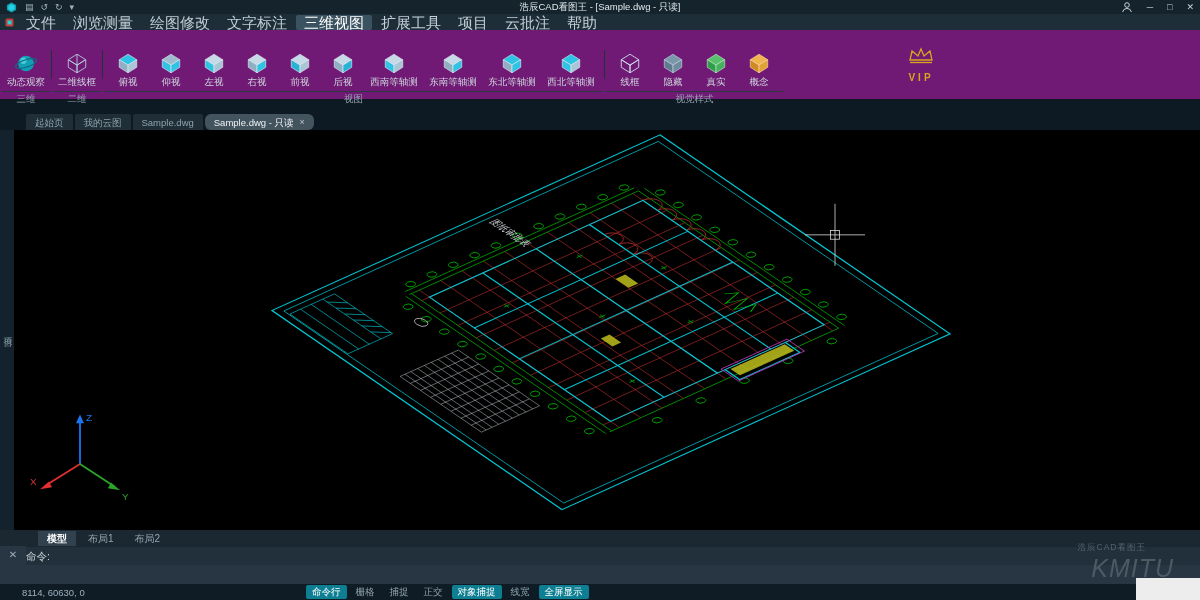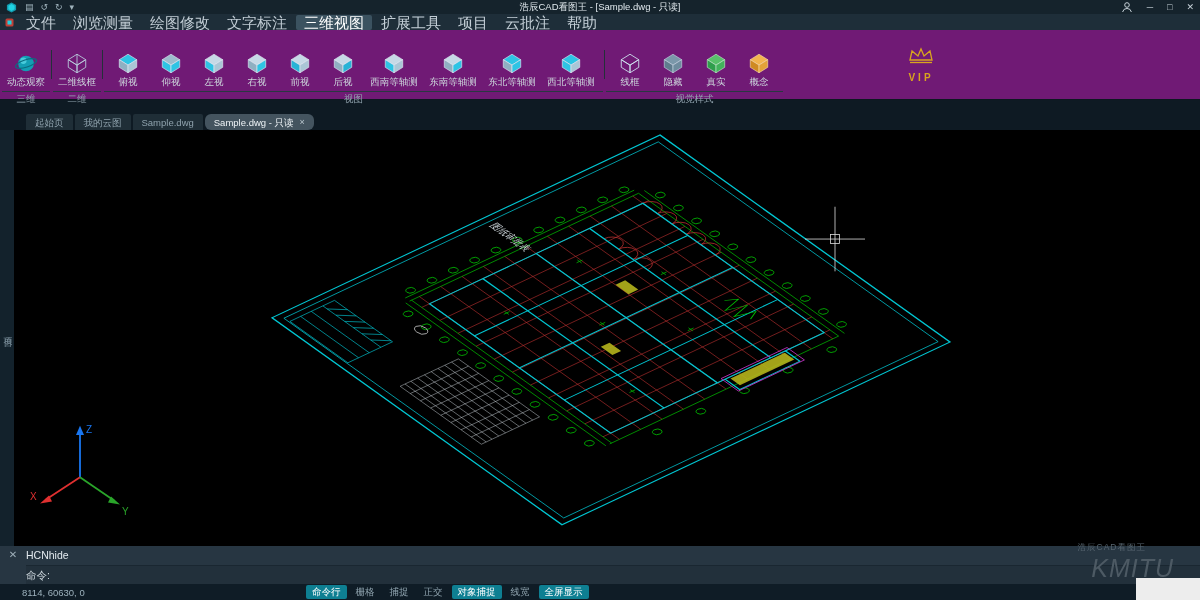--- a/index.html
+++ b/index.html
@@ -480,25 +480,29 @@
           <line x1="66" y1="344" x2="100" y2="367" stroke="#2aa52a"></line>
           <polygon points="106,371 97,363 94,369" fill="#2aa52a" stroke="none"></polygon>
           <text x="72" y="300" font-size="10" fill="#1976f0" stroke="none">Z</text>
           <text x="16" y="366" font-size="10" fill="#e03030" stroke="none">X</text>
           <text x="108" y="381" font-size="10" fill="#2aa52a" stroke="none">Y</text>
         </g>
       </svg>
     </div>
   </div>
 
+  <div class="layoutbar">
+    <span class="ltab active">模型</span>
+    <span class="ltab">布局1</span>
+    <span class="ltab">布局2</span>
+  </div>
 
   <div class="command">
     <div class="cmd-close">✕</div>
     <div class="cmd-lines">
-      <div class="cmd-hist">HCNhide</div>
       <div class="cmd-prompt">命令:</div>
     </div>
   </div>
 
   <div class="statusbar">
     <span class="coords">8114, 60630, 0</span>
     <div class="chips">
       <span class="chip on">命令行</span>
       <span class="chip">栅格</span>
       <span class="chip">捕捉</span>

